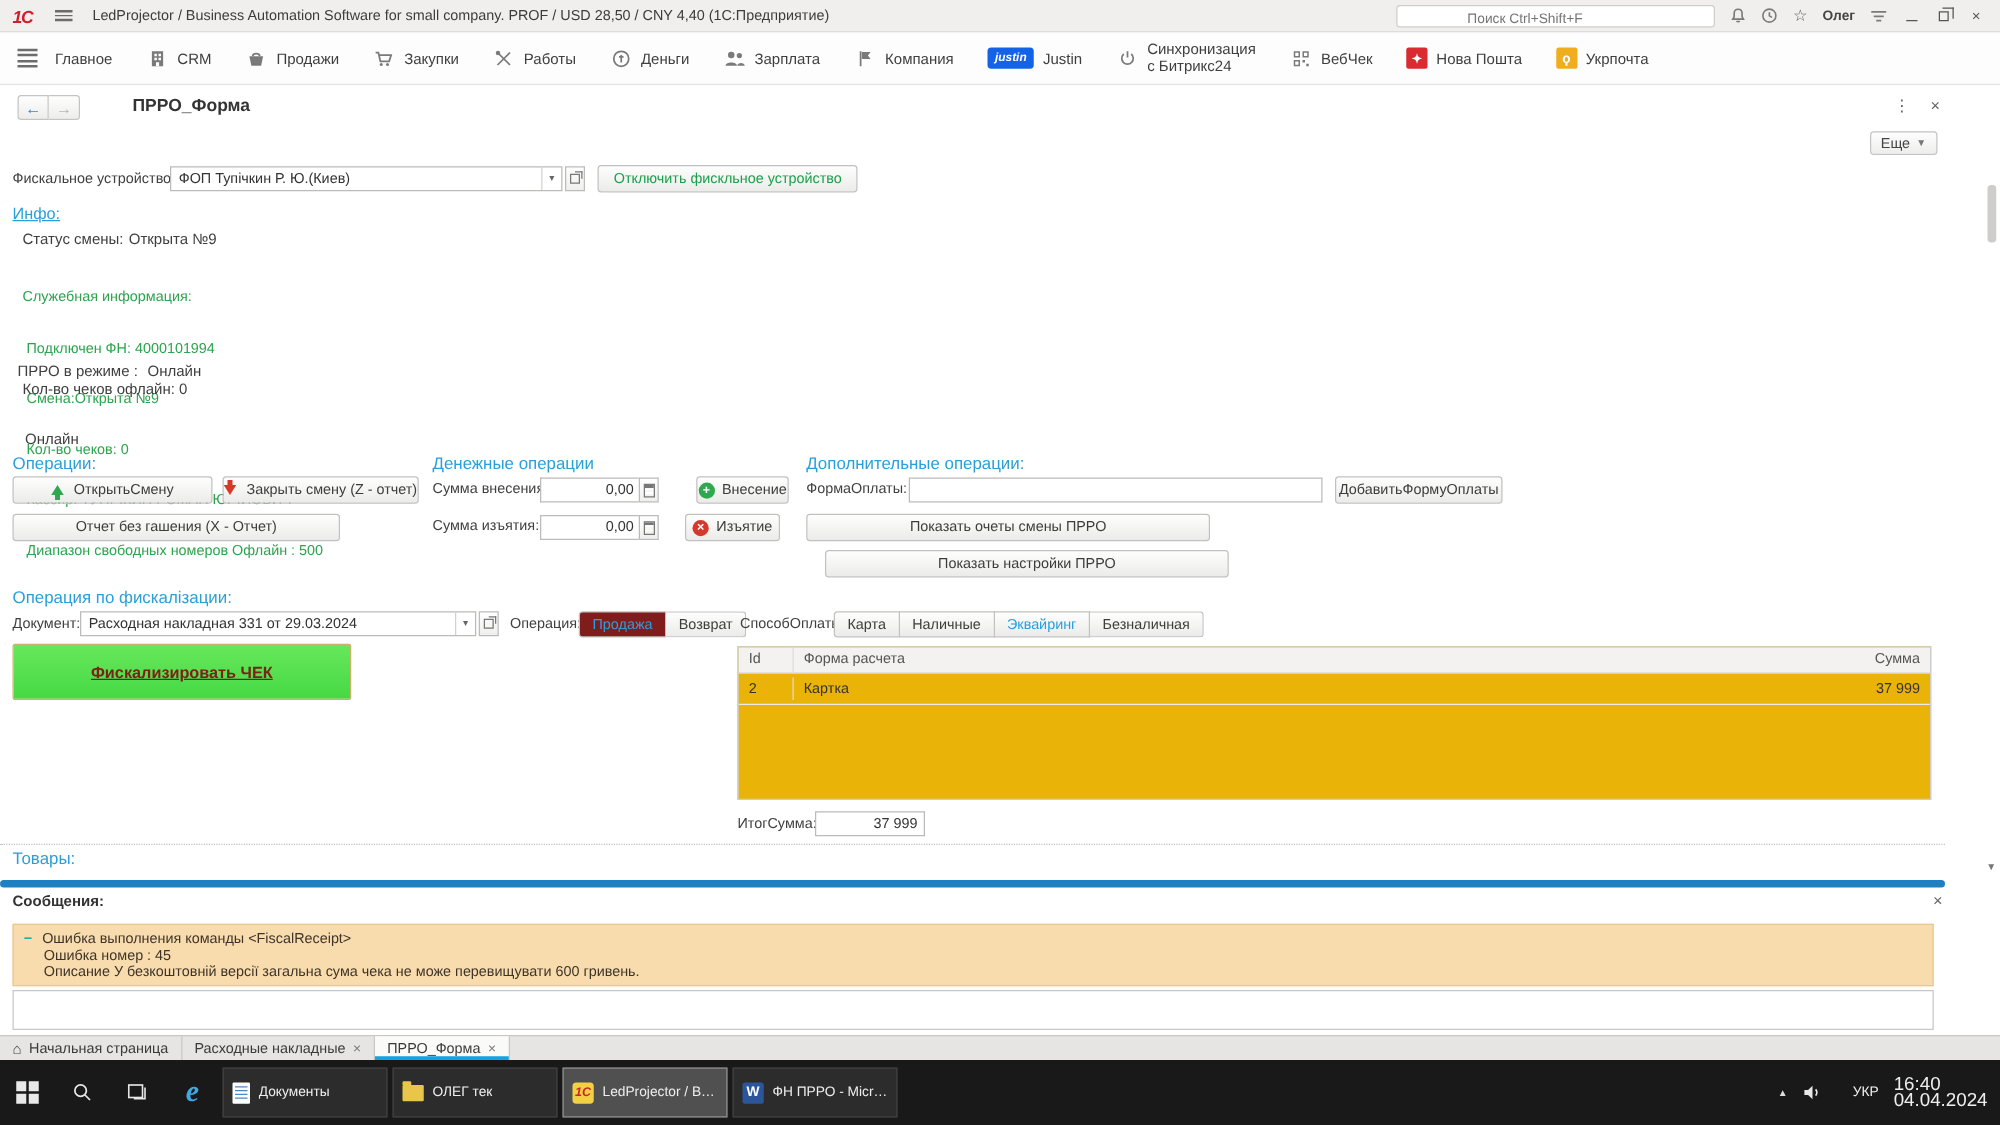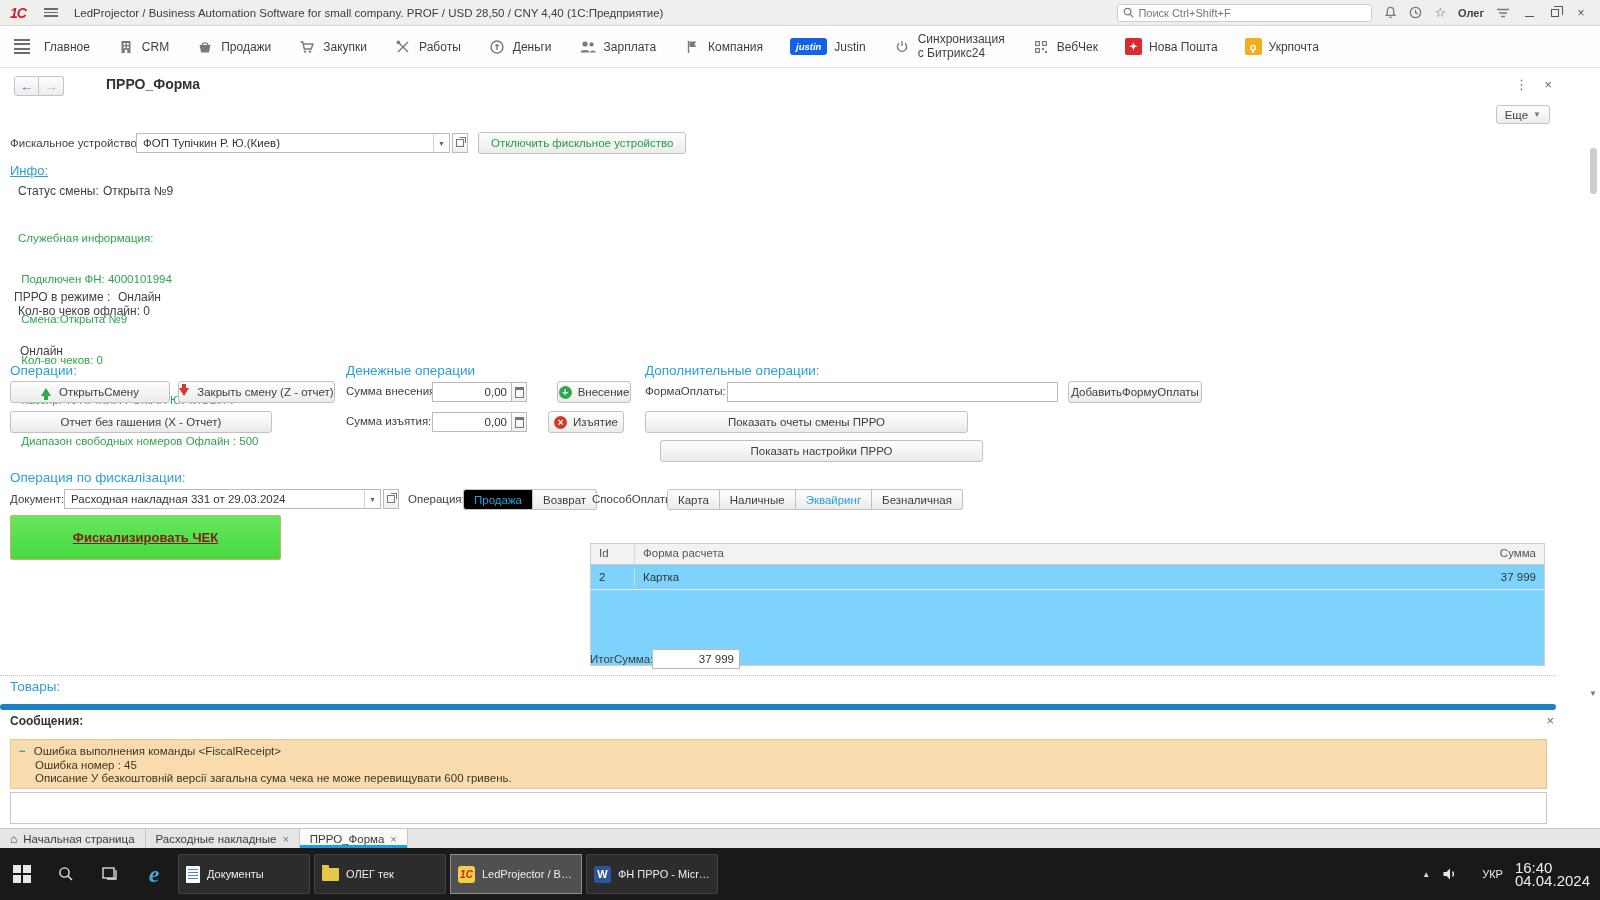--- a/index.html
+++ b/index.html
@@ -7,21 +7,21 @@
   body { font-family:"Liberation Sans", sans-serif; font-size:12px; color:#333; background:#fff; }
   .screen { position:relative; width:1600px; height:900px; background:#fff; }
 
   
   .titlebar { position:absolute; top:0; left:0; right:0; height:26px; background:#f1efee; border-bottom:1px solid #d9d7d5; display:flex; align-items:center; }
   .logo1c { margin-left:10px; color:#d01f2c; font-weight:bold; font-size:14px; font-style:italic; letter-spacing:-1px; }
   .tb-burger { margin-left:18px; width:14px; display:flex; flex-direction:column; gap:2px; cursor:pointer; }
   .tb-burger i { display:block; height:1.5px; background:#6b6b6b; }
   .tb-title { margin-left:16px; color:#3c3c3c; font-size:11.5px; white-space:nowrap; }
   .tb-right { margin-left:auto; display:flex; align-items:center; gap:12px; padding-right:12px; }
-  .tb-search { width:255px; height:18px; background:#fff; border:1px solid #cfcdcb; border-radius:3px; display:flex; align-items:center; padding:0 5px; gap:4px; }
+  .tb-search { width:255px; height:18px; background:#fff; border:1px solid #cfcdcb; border-radius:3px; display:flex; align-items:center; padding:0 5px; gap:4px;flex-direction:column; }
   .tb-search input { border:none; outline:none; flex:1; font-size:11px; color:#555; background:transparent; font-family:"Liberation Sans",sans-serif; }
   .tb-ico { color:#5f5f5f; font-size:13px; line-height:1; cursor:pointer; }
   .tb-user { font-size:11px; color:#444; cursor:pointer;font-weight:bold; }
   .winbtn { width:14px; text-align:center; color:#555; cursor:pointer; font-size:12px; }
   .min-glyph { display:inline-block; width:9px; border-bottom:1.5px solid #555; height:8px; }
   .restore-glyph { display:inline-block; width:8px; height:8px; border:1.2px solid #555; position:relative; }
   .restore-glyph:before { content:""; position:absolute; left:2px; top:-4px; width:8px; height:8px; border:1.2px solid #555; border-bottom:none; border-left:none; }
 
   
   .navbar { position:absolute; top:26px; left:0; right:0; height:42px; background:#fdfdfd; border-bottom:1px solid #e3e1df; display:flex; align-items:center; padding-left:10px; }
@@ -70,31 +70,31 @@
 
   .arrow-up { width:0; height:0; border-left:5px solid transparent; border-right:5px solid transparent; border-bottom:8px solid #2fa84f; position:relative; }
   .arrow-up:after { content:""; position:absolute; left:-2px; top:8px; width:4px; height:4px; background:#2fa84f; }
   .arrow-dn { width:0; height:0; border-left:5px solid transparent; border-right:5px solid transparent; border-top:8px solid #d6392c; position:relative; }
   .arrow-dn:after { content:""; position:absolute; left:-2px; top:-12px; width:4px; height:4px; background:#d6392c; }
   .circ { width:13px; height:13px; border-radius:50%; color:#fff; font-size:10px; line-height:13px; text-align:center; font-weight:bold; }
   .circ.plus { background:#2fa84f; }
   .circ.cross { background:#d6392c; }
 
   .seg { height:21px; border:1px solid #c3c1bf; background:linear-gradient(#fefefe,#ebebe9); font-size:11.5px; color:#3d3d3d; display:flex; align-items:center; padding:0 10px; cursor:pointer; }
-  .seg.sel-bg { background:#000000; color:#2b9fd9; }
+  .seg.sel-bg { background:#7f1d1d; color:#2b9fd9; }
   .seg.sel-txt { color:#2b9fd9; }
   .seg-group { position:absolute; display:flex; }
   .seg-group .seg + .seg { border-left:none; }
   .seg-group .seg:first-child { border-radius:3px 0 0 3px; }
   .seg-group .seg:last-child { border-radius:0 3px 3px 0; }
 
   .fiscal-btn { position:absolute; left:10px; top:447px; width:271px; height:45px; background:linear-gradient(#67e75b,#46d944); border:1px solid #cdb06e; border-radius:2px; display:flex; align-items:center; justify-content:center; cursor:pointer; }
   .fiscal-btn span { color:#7c2116; font-weight:bold; font-size:13px; text-decoration:underline; }
 
-  .ptable { position:absolute; left:590px; top:475px; width:955px; height:123px; border:1px solid #cfcdcb; background:#7dd3fc; }
+  .ptable { position:absolute; left:590px; top:449px; width:955px; height:123px; border:1px solid #cfcdcb; background:#eab308; }
   .ptable .thead { display:flex; height:21px; background:#f3f2f1; border-bottom:1px solid #cfcdcb; color:#555; font-size:11.5px; }
   .ptable .thead div, .ptable .trow div { padding:3px 8px; }
   .c-id { width:44px; border-right:1px solid #dddbd9; }
   .c-form { flex:1; }
   .c-sum { width:110px; text-align:right; }
   .ptable .trow { display:flex; height:25px; font-size:11.5px; color:#333; border-bottom:1px solid #eceae8; align-items:center; cursor:pointer; }
 
   .dotted-sep { position:absolute; left:0; top:607px; width:1556px; border-top:1px dotted #c4c2c0; }
   .splitter { position:absolute; left:0; top:636px; width:1556px; height:6px; background:#1e7fc1; border-radius:3px; cursor:row-resize; }
 

